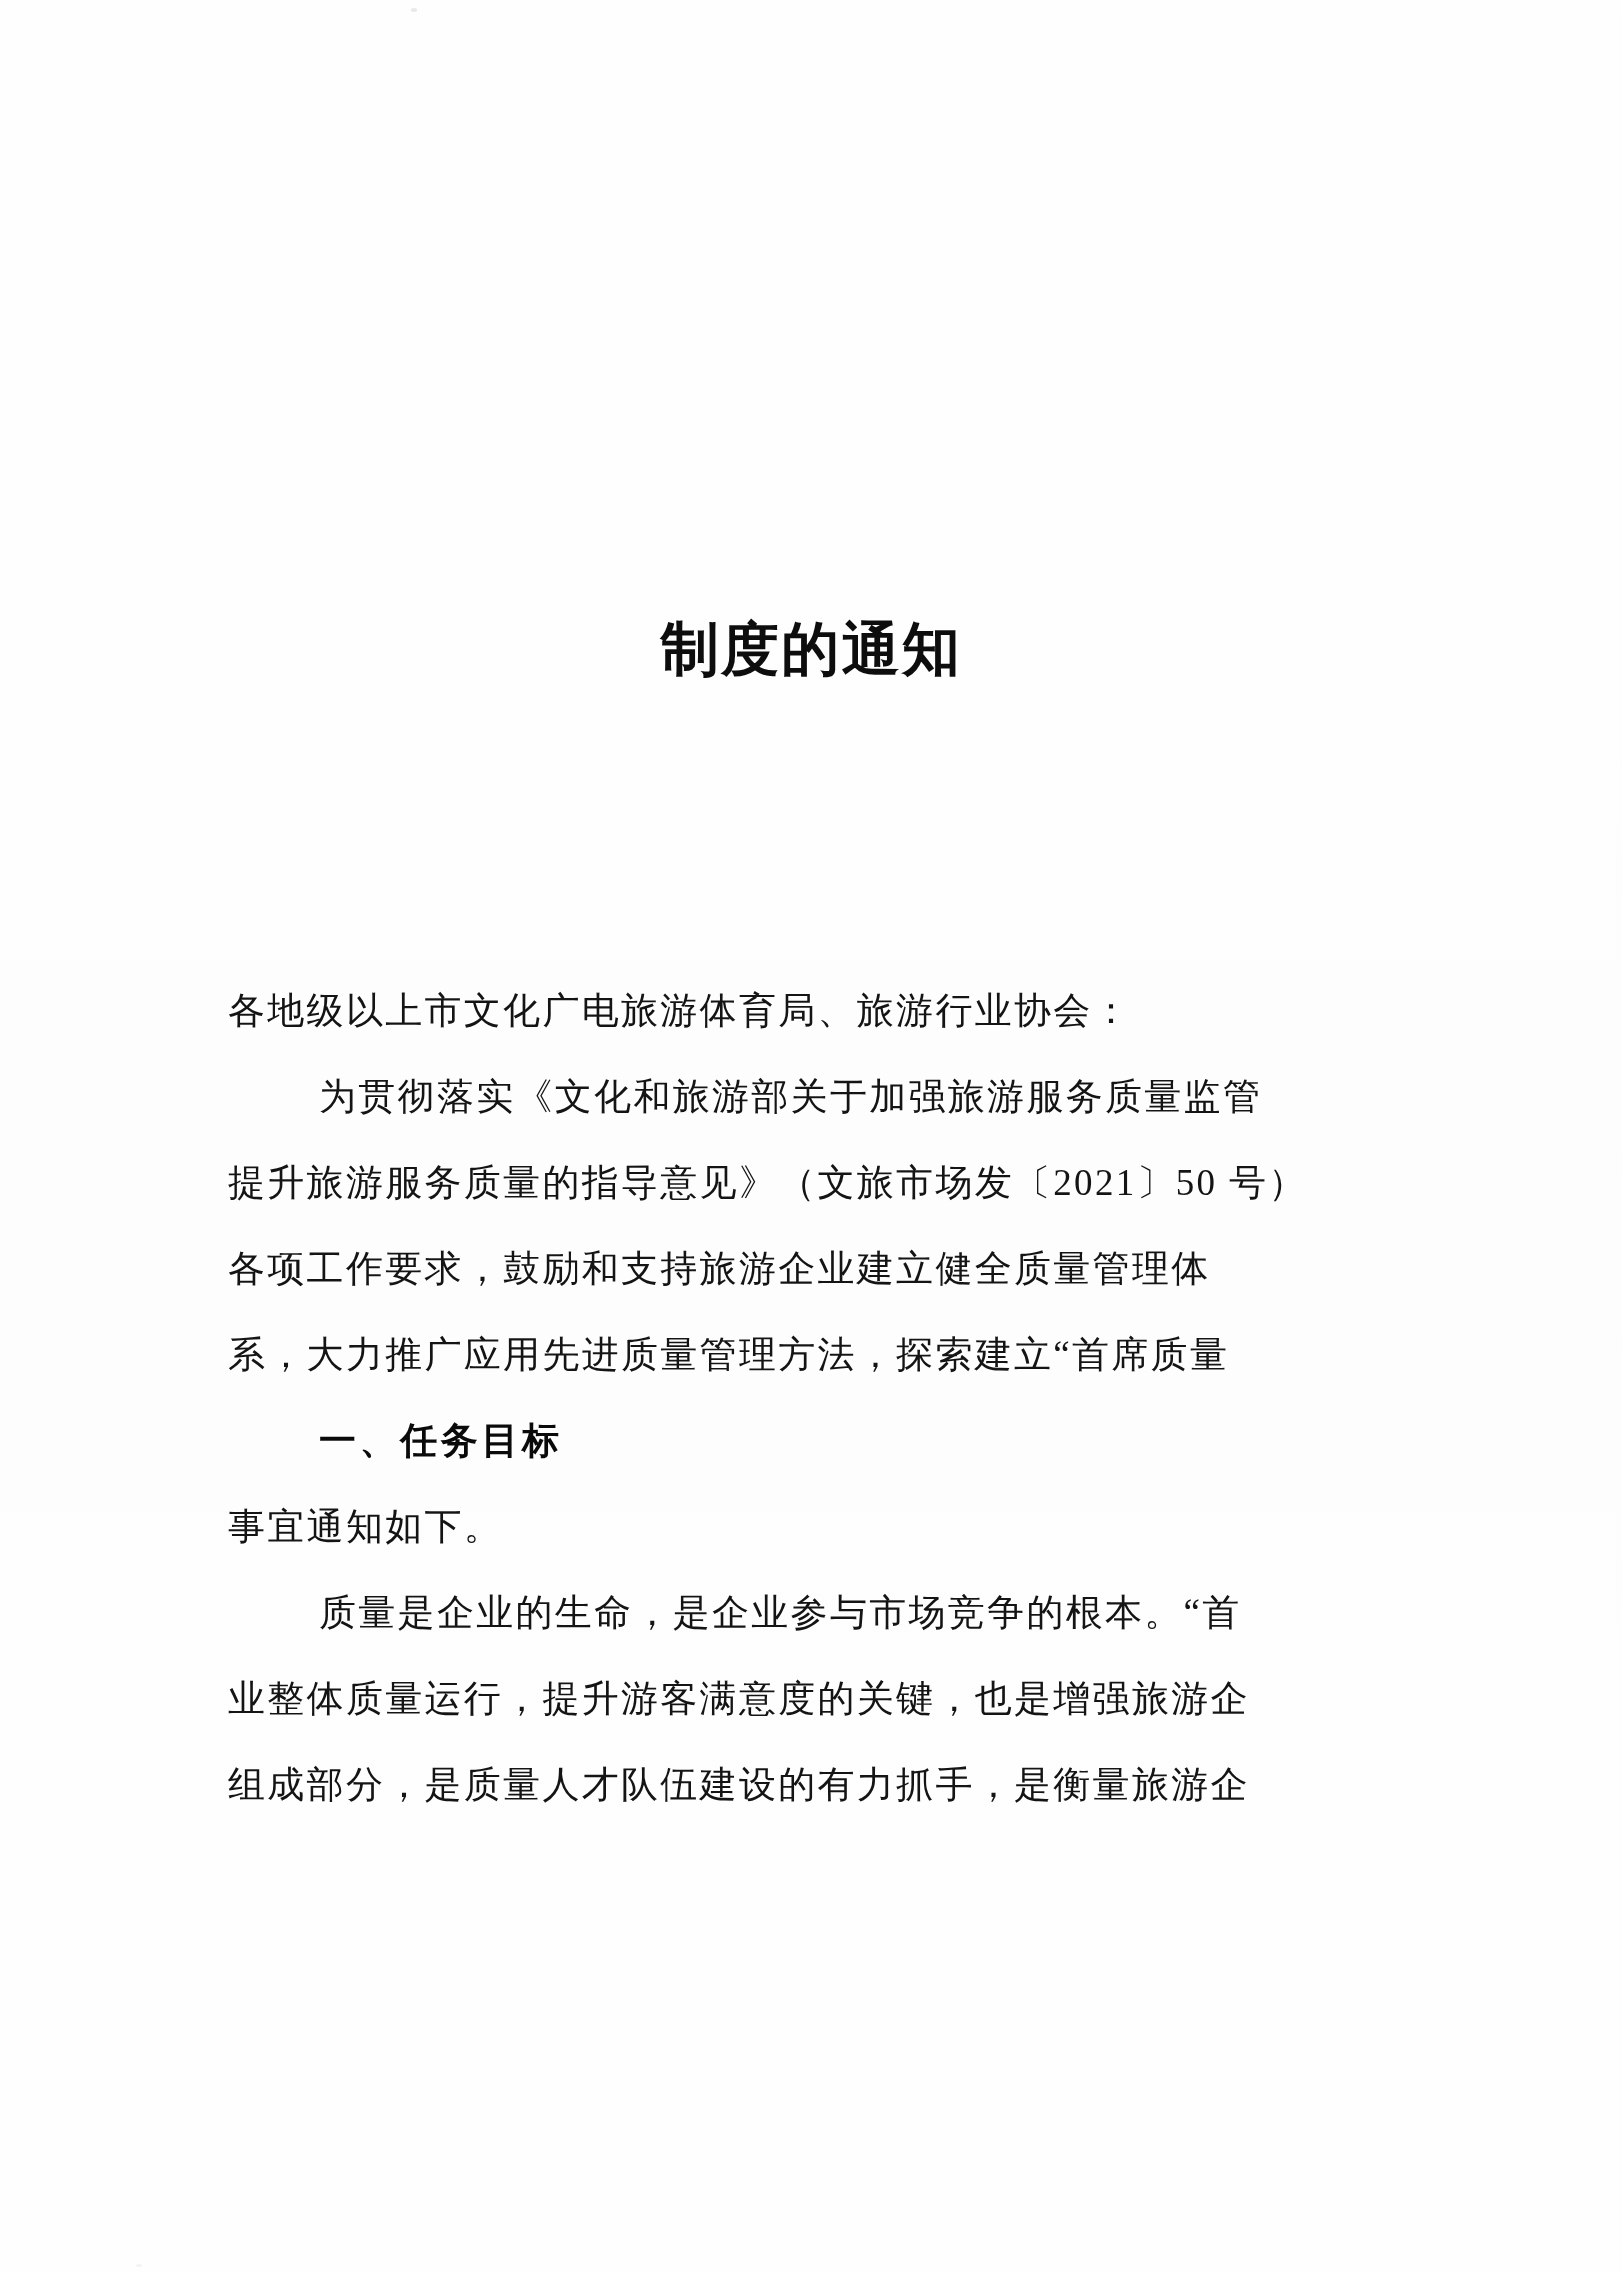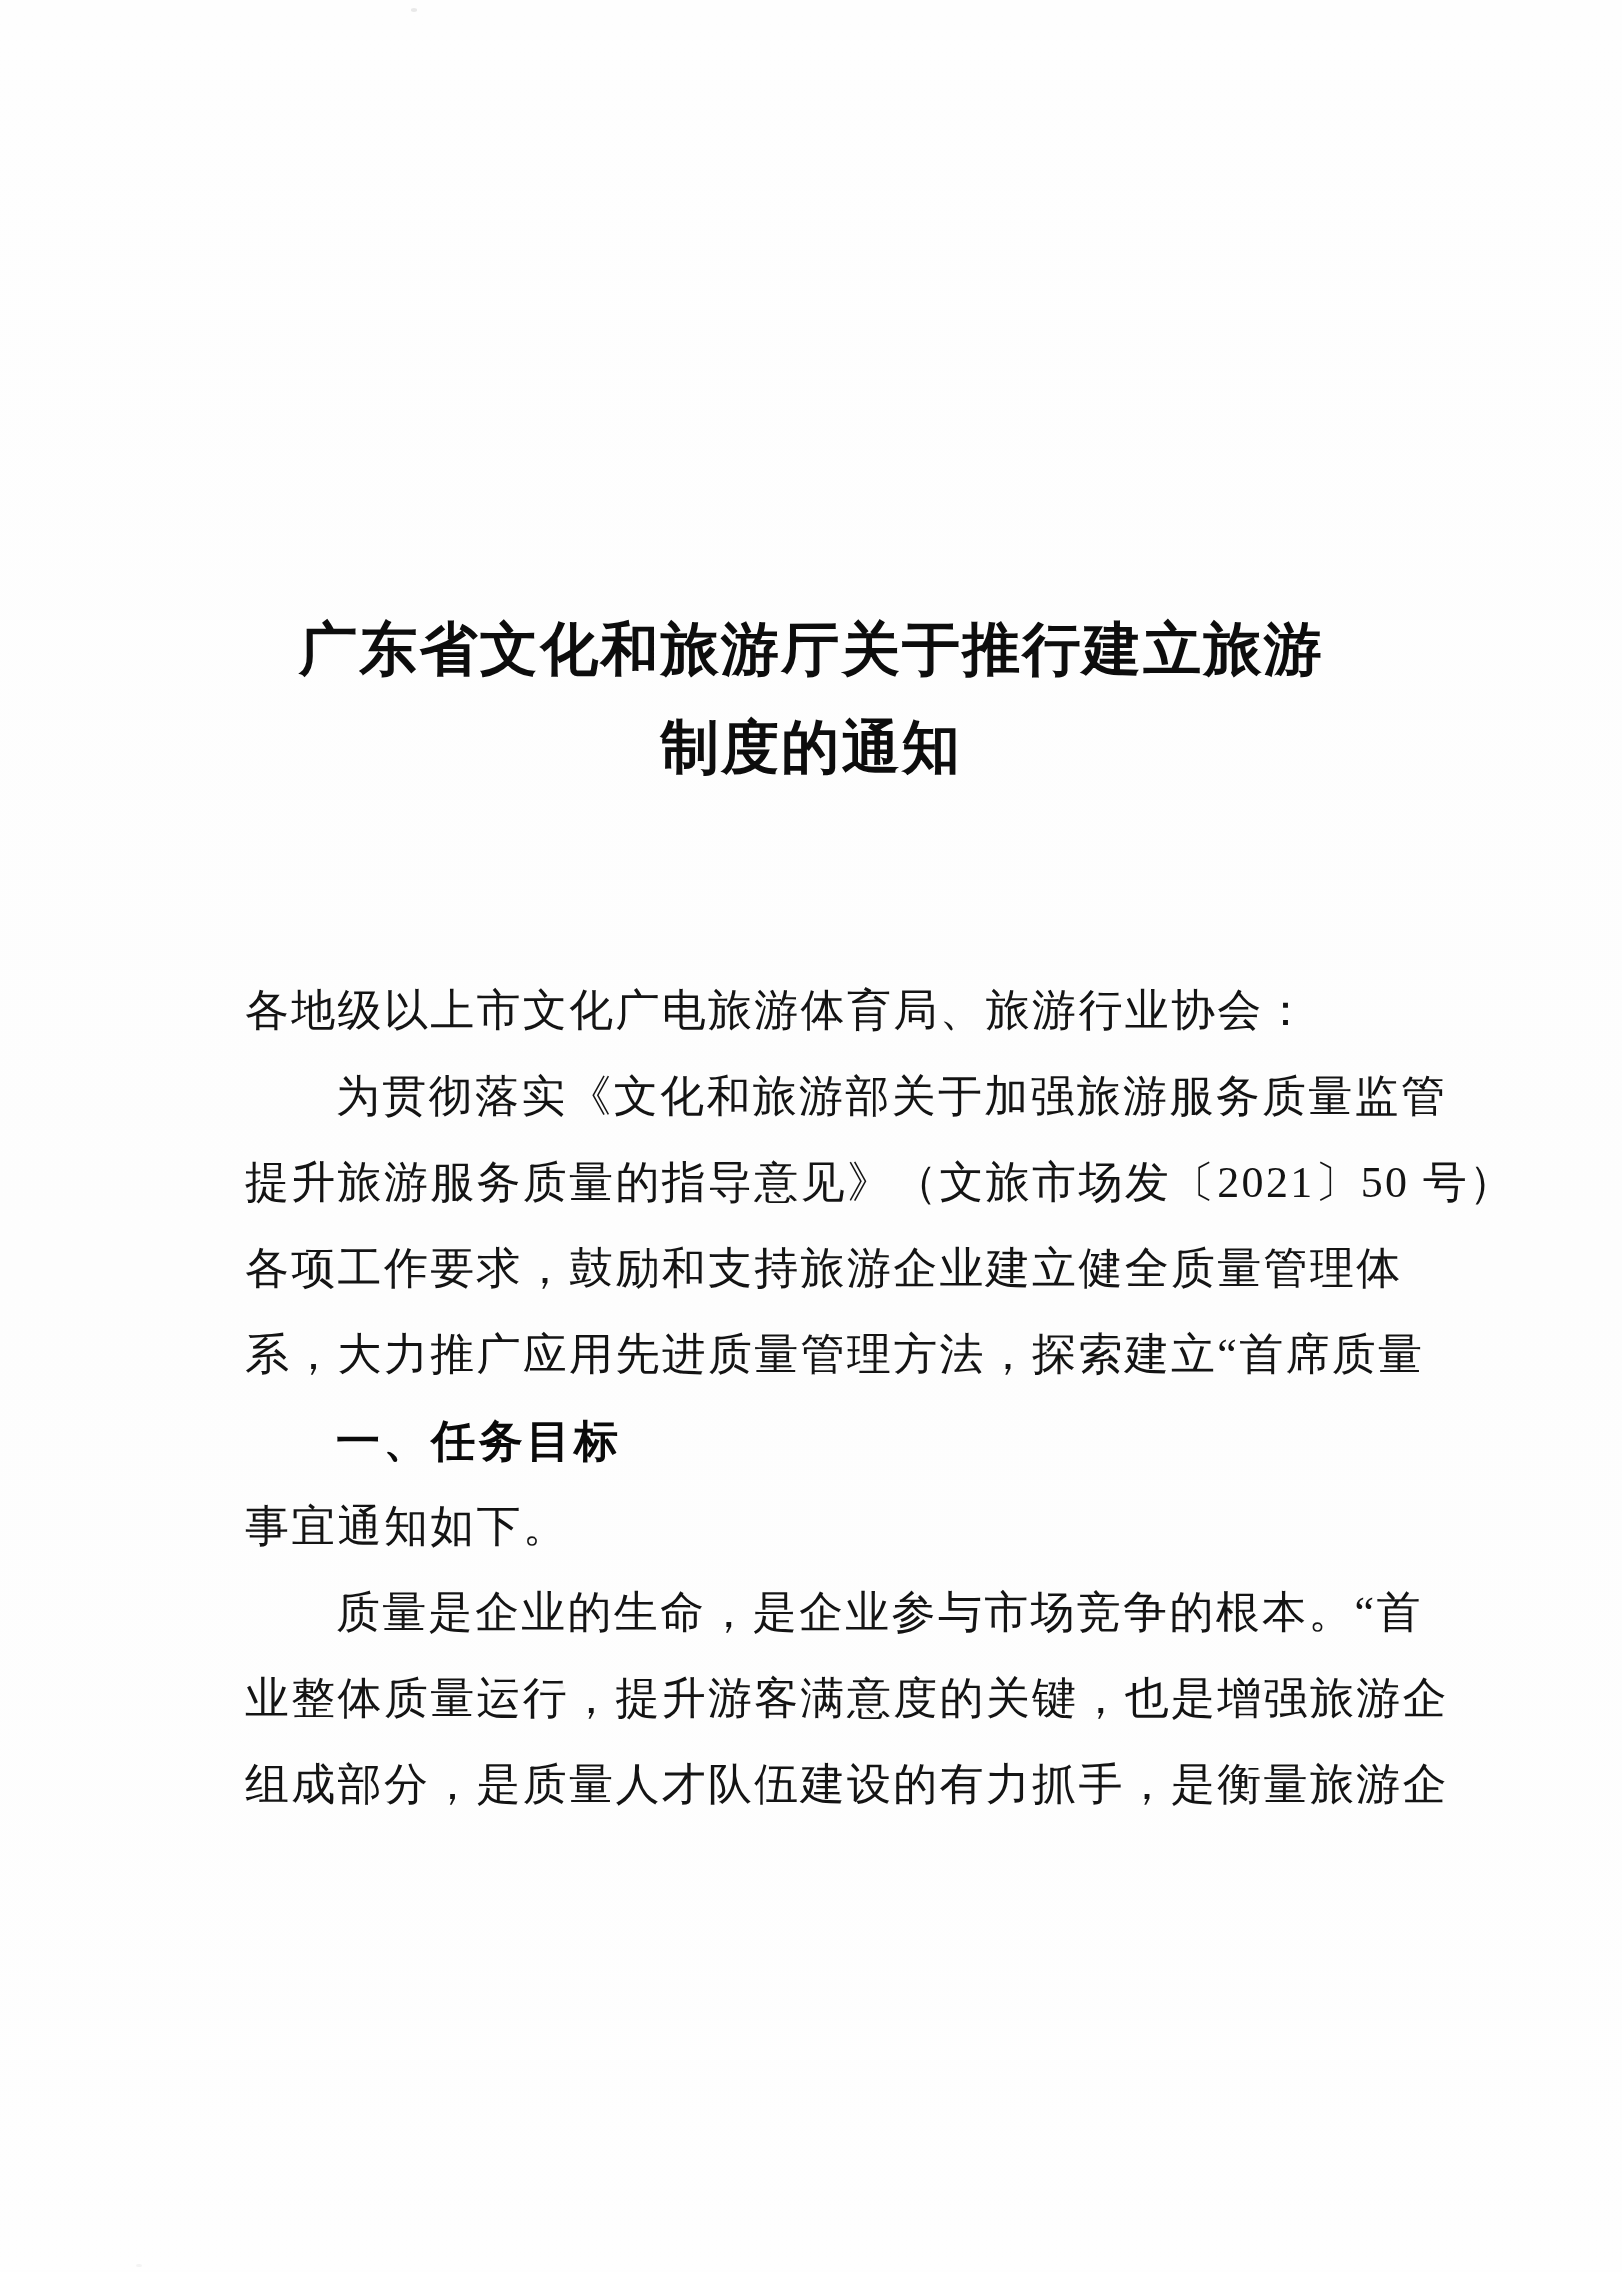--- a/index.html
+++ b/index.html
@@ -43,23 +43,23 @@
     line-height: 98px;
     letter-spacing: 2.3px;
     color: #0d0d0d;
     font-family: "Liberation Serif", "DejaVu Serif", serif;
   }
 
   
   .body-block {
     position: absolute;
     top: 968px;
-    left: 245px;
+    left: 228px;
     width: 1157px;
-    font-size: 44px;
+    font-size: 37px;
     line-height: 86px;
     letter-spacing: 2.3px;
     color: #141414;
     font-family: "Liberation Serif", "DejaVu Serif", serif;
   }
 
   .line {
     white-space: nowrap;
     height: 86px;
   }
@@ -89,21 +89,20 @@
 <body>
 
 <div class="page">
 
   <span class="scan-speck speck-1"></span>
   <span class="scan-speck speck-2"></span>
   <span class="scan-speck speck-3"></span>
 
 
   <div class="title-block">
-    <div class="title-line">广东省文化和旅游厅关于推行建立旅游</div>
     <div class="title-line">制度的通知</div>
   </div>
 
   <div class="body-block">
     <div class="line">各地级以上市文化广电旅游体育局、旅游行业协会：</div>
     <div class="line line--indent">为贯彻落实《文化和旅游部关于加强旅游服务质量监管</div>
     <div class="line">提升旅游服务质量的指导意见》（文旅市场发〔2021〕50 号）</div>
     <div class="line">各项工作要求，鼓励和支持旅游企业建立健全质量管理体</div>
     <div class="line">系，大力推广应用先进质量管理方法，探索建立“首席质量</div>
     <div class="line line--indent line--heading">一、任务目标</div>

